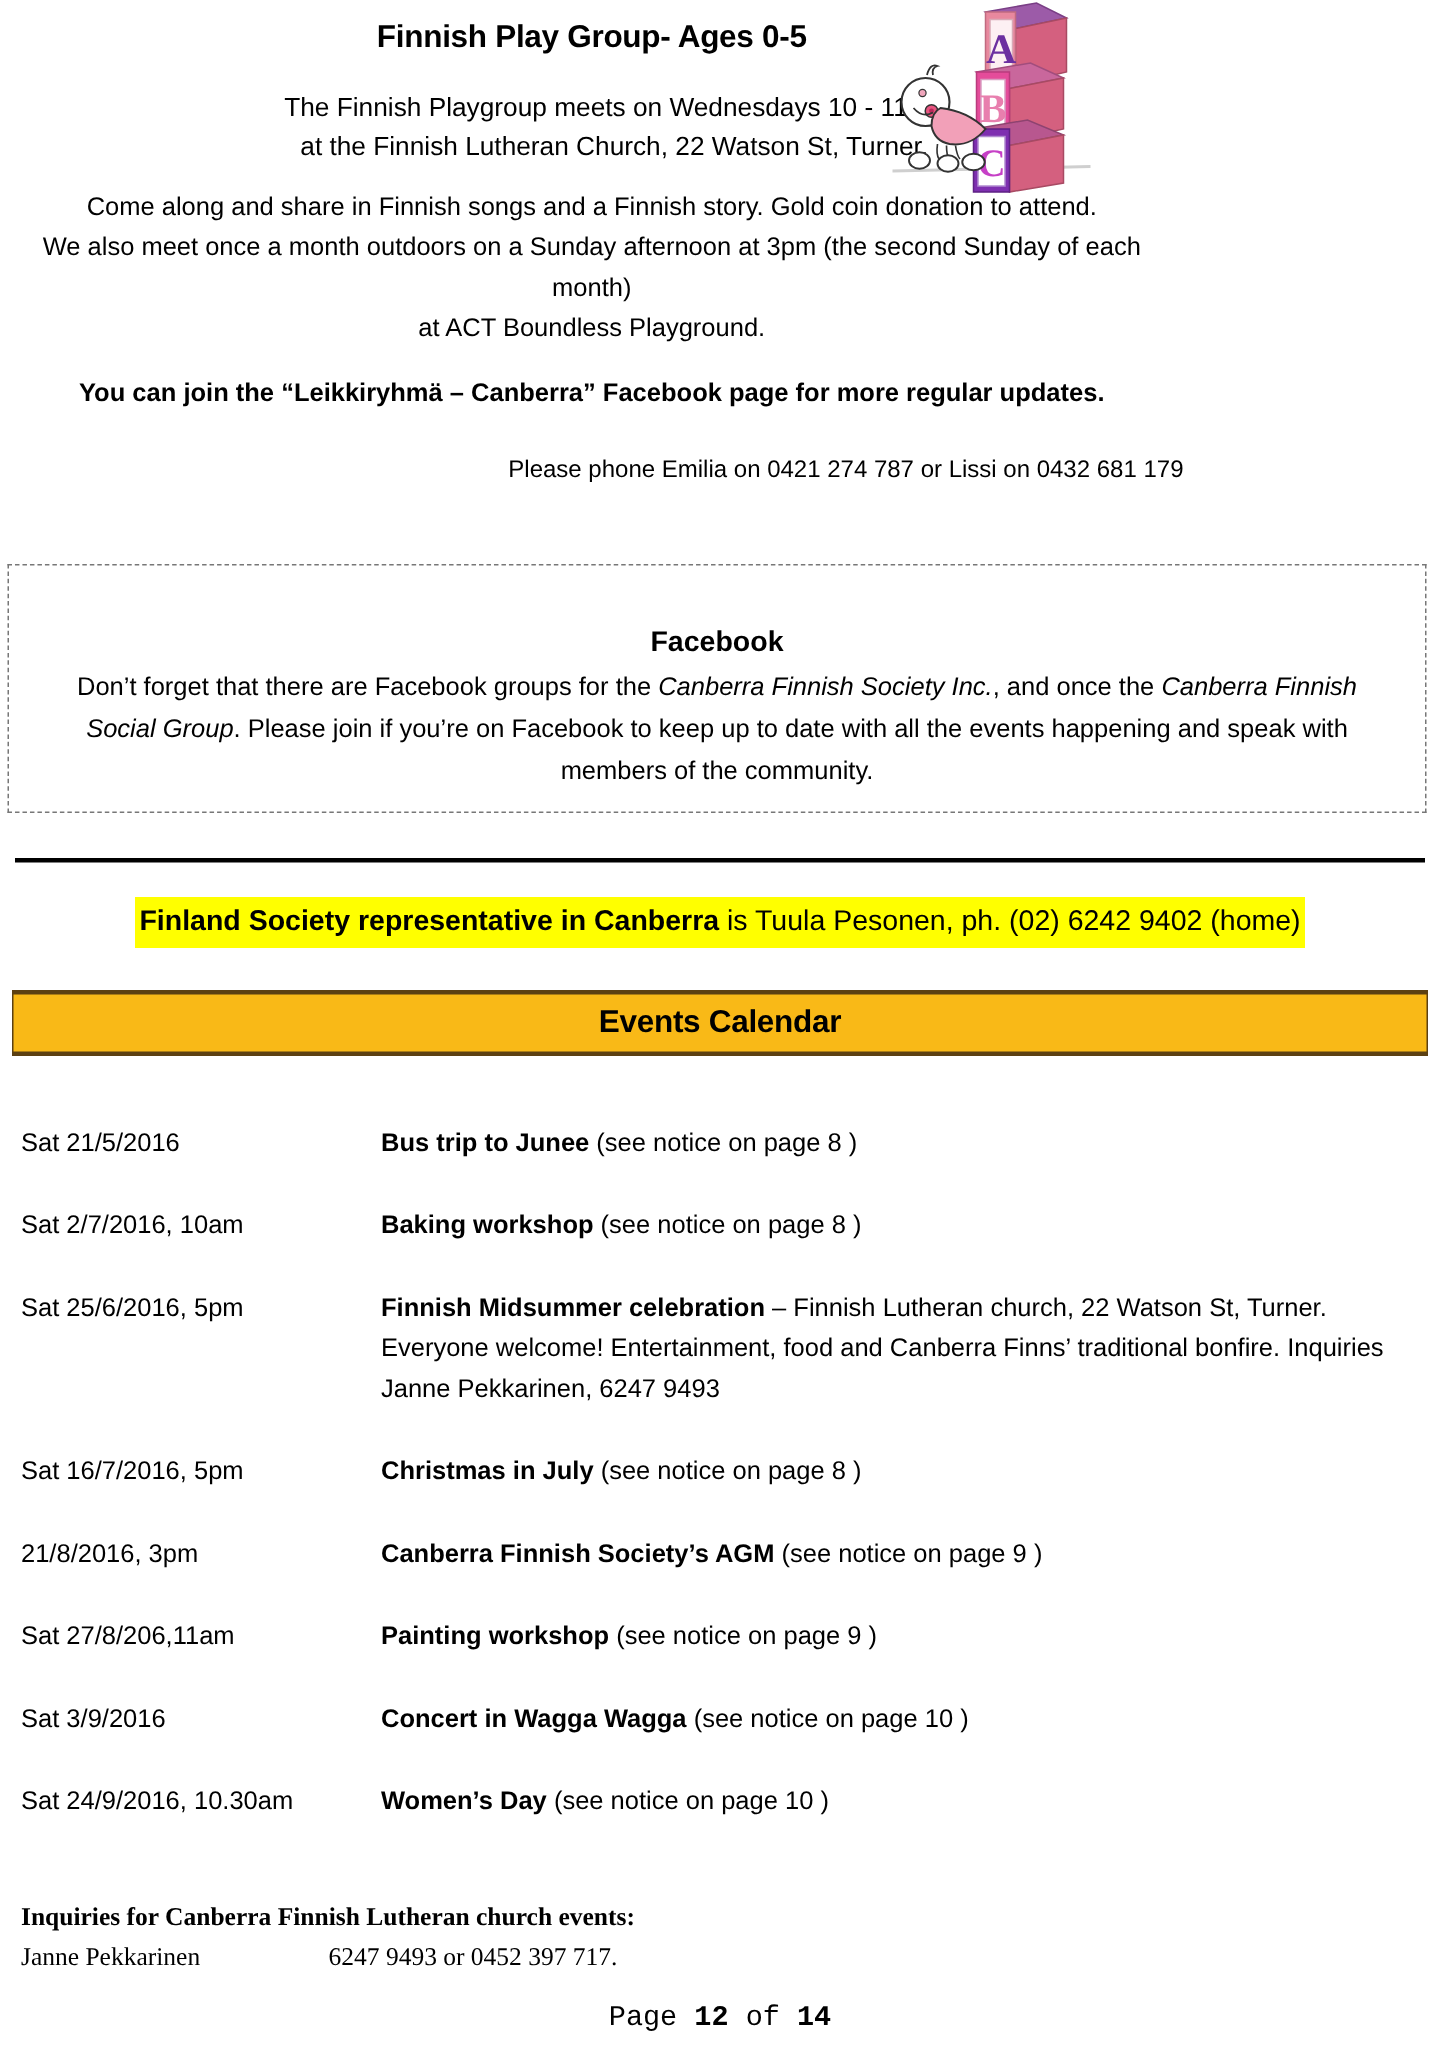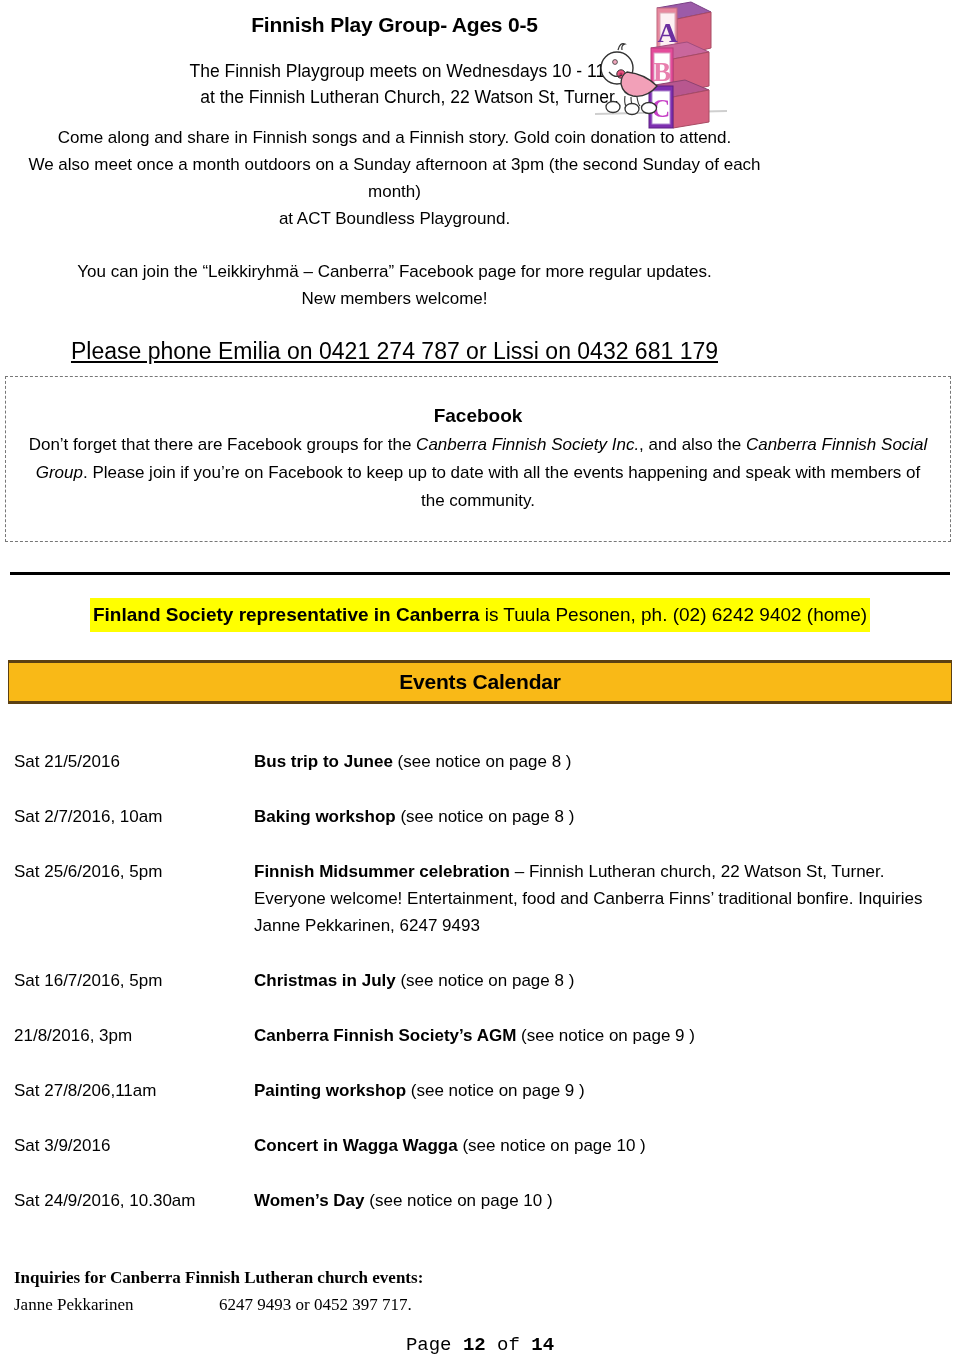--- a/index.html
+++ b/index.html
@@ -48,28 +48,27 @@
     padding-left: 30px;
   }
   .body-para {
     text-align: center;
     font-size: 17px;
     line-height: 27px;
     margin-top: 14px;
   }
   .body-para .ln { display: block; }
 
-  .para-gap { margin-top: 26px; }
+  .para-gap { margin-top: 16px; font-weight: bold; }
 
   .phone-line {
-    text-align: center;
-    font-size: 23px;
+    text-align: right;
+    font-size: 16px;
     line-height: 26px;
     margin-top: 26px;
-    text-decoration: underline;
   }
 
   
   .clipart {
     position: absolute;
     top: 0px;
     right: 58px;
     width: 140px;
     height: 130px;
     pointer-events: none;
@@ -82,21 +81,21 @@
     top: 376px;
     width: 946px;
     height: 166px;
     box-sizing: border-box;
     border: 1px dashed #777777;
   }
   .fb-title {
     text-align: center;
     font-size: 19px;
     font-weight: bold;
-    margin-top: 26px;
+    margin-top: 39px;
     line-height: 26px;
   }
   .fb-text {
     text-align: center;
     font-size: 17px;
     line-height: 28px;
     margin-top: 2px;
     padding: 0 22px;
   }
   .fb-text i { font-style: italic; }
@@ -229,21 +228,20 @@
     </div>
 
     <div class="body-para">
       <span class="ln">Come along and share in Finnish songs and a Finnish story. Gold coin donation to attend.</span>
       <span class="ln">We also meet once a month outdoors on a Sunday afternoon at 3pm (the second Sunday of each month)</span>
       <span class="ln">at ACT Boundless Playground.</span>
     </div>
 
     <div class="body-para para-gap">
       <span class="ln">You can join the “Leikkiryhmä – Canberra” Facebook page for more regular updates.</span>
-      <span class="ln">New members welcome!</span>
     </div>
 
     <div class="phone-line">Please phone Emilia on 0421 274 787 or Lissi on 0432 681 179</div>
 
     <div class="clipart">
       <svg width="140" height="130" viewBox="0 0 140 130" xmlns="http://www.w3.org/2000/svg">
 
         <path d="M4 114 L136 111" stroke="#cfcfcf" stroke-width="2" fill="none"></path>
 
         <polygon points="66,8 100,2 120,12 86,19" fill="#9C5BA8" stroke="#7a3f86" stroke-width="1"></polygon>
@@ -284,21 +282,21 @@
         <ellipse cx="22" cy="107" rx="7" ry="5.5" fill="#FFFFFF" stroke="#333333" stroke-width="1.3"></ellipse>
         <ellipse cx="41" cy="109" rx="7" ry="5.5" fill="#FFFFFF" stroke="#333333" stroke-width="1.3"></ellipse>
         <ellipse cx="58" cy="108" rx="7.5" ry="5.5" fill="#FFFFFF" stroke="#333333" stroke-width="1.3"></ellipse>
       </svg>
     </div>
   </div>
 
   <div class="fb-box">
     <div class="fb-title">Facebook</div>
     <div class="fb-text">
-      <span>Don’t forget that there are Facebook groups for the </span><i>Canberra Finnish Society Inc.</i><span>, and also the </span><i>Canberra Finnish Social Group</i><span>. Please join if you’re on Facebook to keep up to date with all the events happening and speak with members of the community.</span>
+      <span>Don’t forget that there are Facebook groups for the </span><i>Canberra Finnish Society Inc.</i><span>, and once the </span><i>Canberra Finnish Social Group</i><span>. Please join if you’re on Facebook to keep up to date with all the events happening and speak with members of the community.</span>
     </div>
   </div>
 
   <div class="divider"></div>
 
   <div class="rep-line-wrap">
     <span class="rep-line"><b>Finland Society representative in Canberra</b><span> is Tuula Pesonen, ph. (02) 6242 9402 (home)</span></span>
   </div>
 
   <div class="events-banner">

